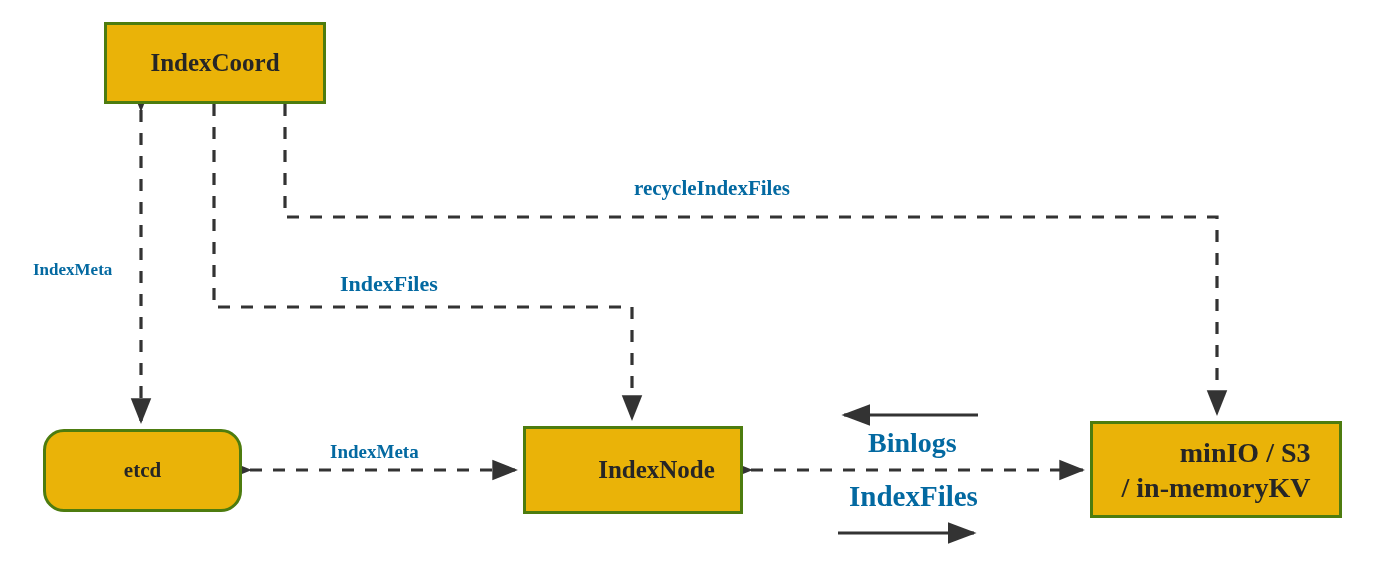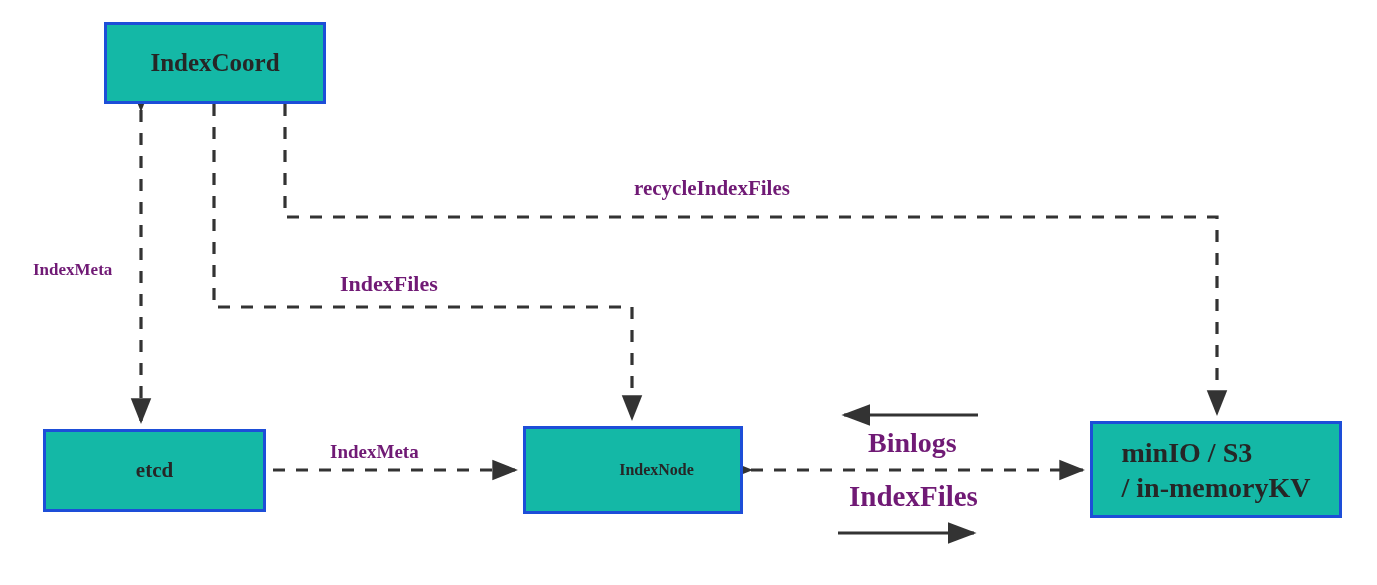--- a/index.html
+++ b/index.html
@@ -21,43 +21,43 @@
     position: absolute;
     left: 0;
     top: 0;
     width: 1377px;
     height: 585px;
     pointer-events: none;
   }
   .node {
     position: absolute;
     box-sizing: border-box;
-    background: #14b8a6;
-    border: 3px solid #1d4ed8;
+    background: #eab308;
+    border: 3px solid #4d7c0f;
     display: flex;
     align-items: center;
     justify-content: center;
-    text-align: left;
+    text-align: right;
     color: #262626;
     font-weight: bold;
     line-height: 1.25;
   }
   .node-label {
     display: block;
     white-space: pre-line;
   }
   .edge-label {
     position: absolute;
-    color: #701a75;
+    color: #0369a1;
     font-weight: bold;
     white-space: nowrap;
   }
   .n-indexcoord { left: 104px; top: 22px;  width: 222px; height: 82px;  font-size: 25px; }
-  .n-etcd       { left: 43px;  top: 429px; width: 223px; height: 83px;  font-size: 21px; }
-  .n-indexnode  { left: 523px; top: 426px; width: 220px; height: 88px;  font-size: 16px; padding-left: 47px; }
+  .n-etcd       { left: 43px;  top: 429px; width: 199px; height: 83px;  font-size: 21px; border-radius: 21px; }
+  .n-indexnode  { left: 523px; top: 426px; width: 220px; height: 88px;  font-size: 25px; padding-left: 47px; }
   .n-minio      { left: 1090px; top: 421px; width: 252px; height: 97px; font-size: 28px; }
 
   .l-indexmeta-left   { left: 33px;  top: 260px; font-size: 17px; }
   .l-createindex      { left: 340px; top: 271px; font-size: 22px; }
   .l-recycle          { left: 634px; top: 176px; font-size: 21px; }
   .l-indexmeta-mid    { left: 330px; top: 441px; font-size: 19px; }
   .l-binlogs          { left: 868px; top: 427px; font-size: 28px; }
   .l-indexfiles       { left: 849px; top: 480px; font-size: 29px; }
 </style>
 </head>

